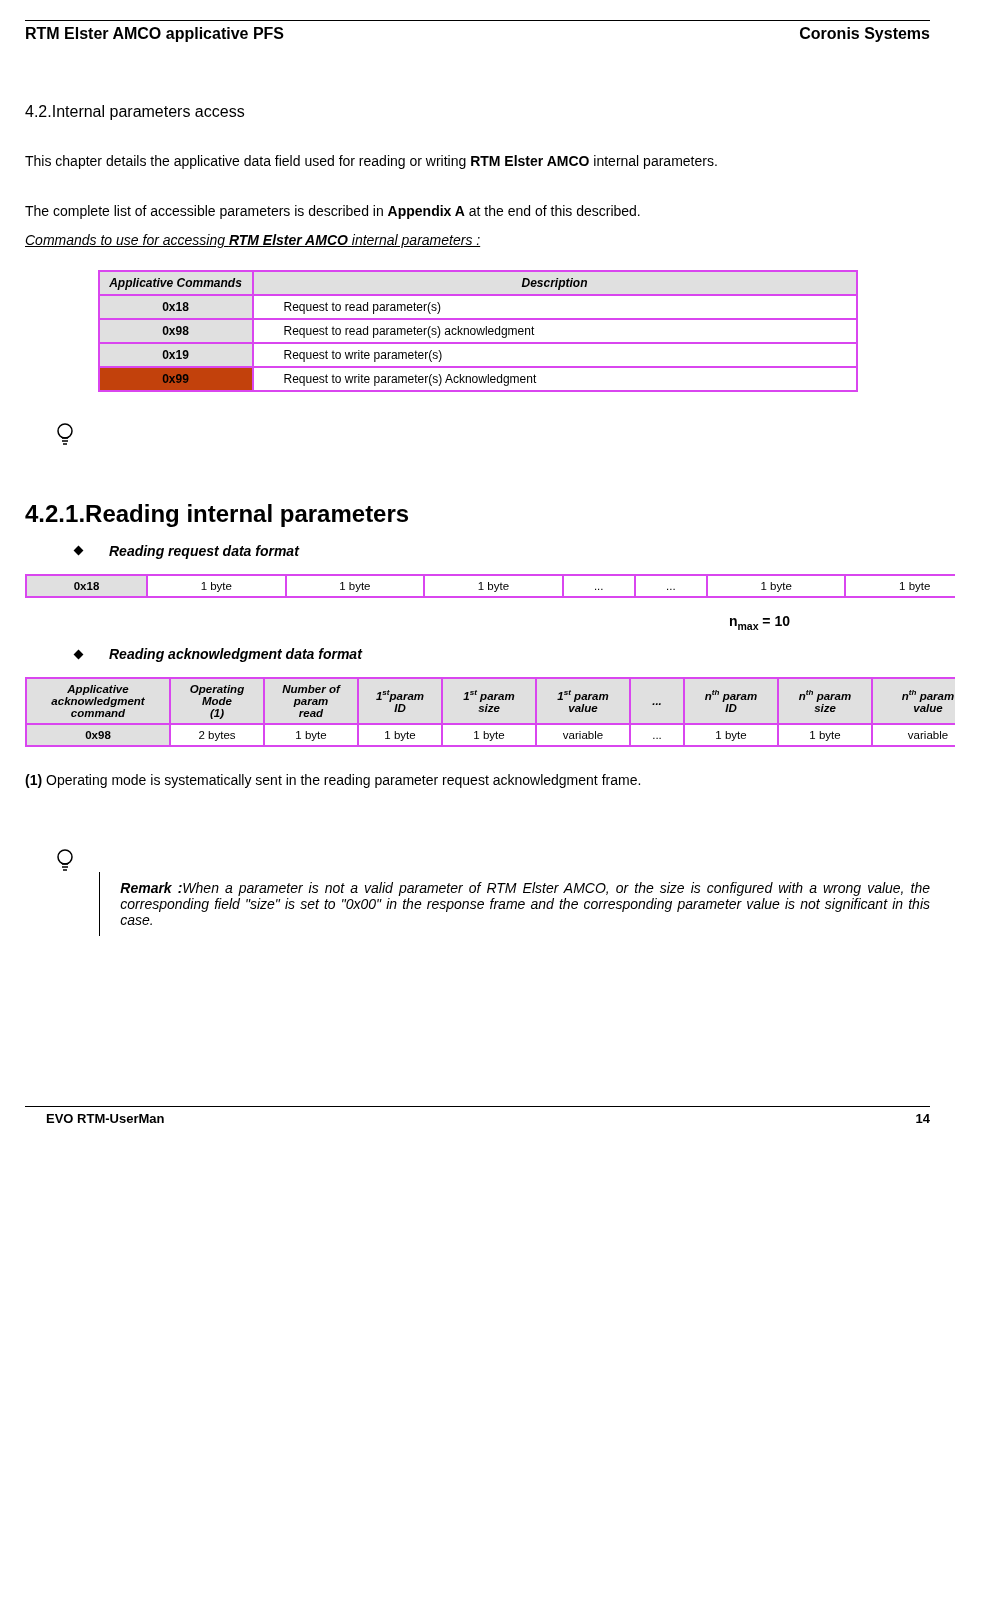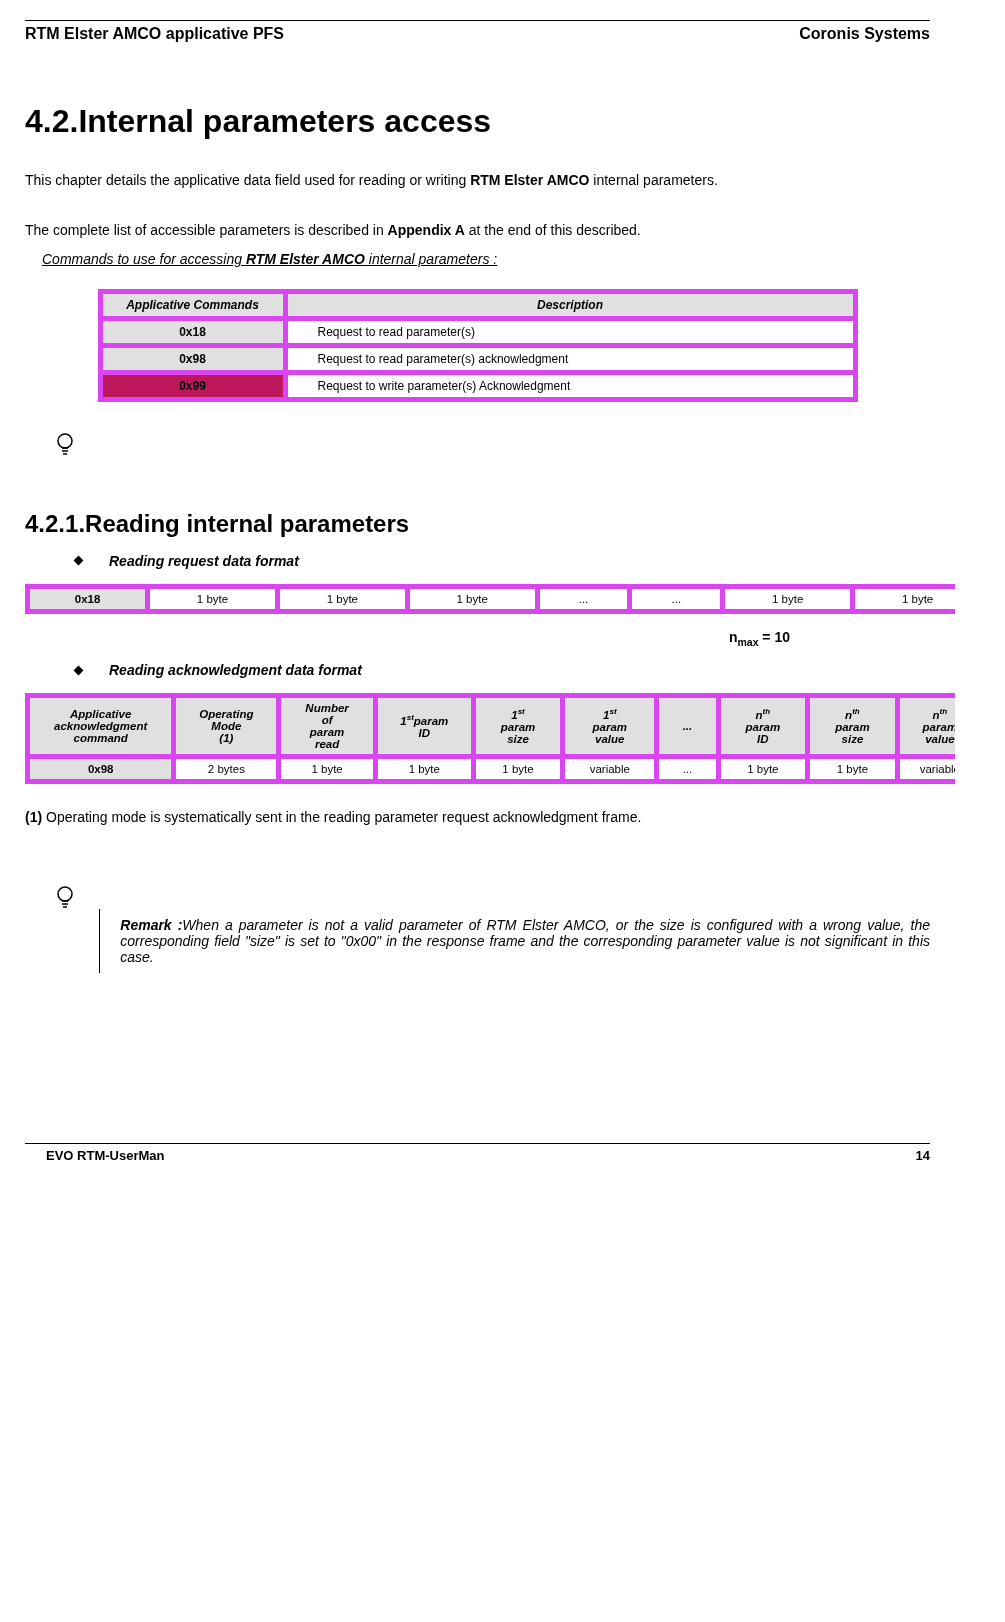--- a/index.html
+++ b/index.html
@@ -5,27 +5,27 @@
   body {
     font-family: Arial, Helvetica, sans-serif;
     font-size: 14px;
     color: #000;
     margin: 0;
     padding: 20px 25px;
     width: 955px;
     box-sizing: border-box;
   }
   .header { display: flex; justify-content: space-between; font-size: 16px; font-weight: bold; margin-bottom: 60px; }
-  h1 { font-size: 32px; font-weight: bold; margin: 50px 0 15px 0; }
+  h1 { font-size: 16px; font-weight: normal; margin: 50px 0 15px 0; }
   h2 { font-size: 24px; font-weight: bold; margin: 50px 0 15px 0; }
   p { margin: 4px 0; line-height: 1.25; }
   .justify { text-align: justify; margin-top: 32px; }
-  .underline-italic { text-decoration: underline; font-style: italic; margin-top: 12px; margin-left: 17px; }
+  .underline-italic { text-decoration: underline; font-style: italic; margin-top: 12px; }
   table { border-collapse: collapse; }
-  table th, table td { border: 5px solid #d946ef; font-size: 12px; padding: 4px 20px; vertical-align: middle; }
+  table th, table td { border: 2px solid #d946ef; font-size: 12px; padding: 4px 6px; vertical-align: middle; }
   table th { background: #e0e0e0; font-style: italic; text-align: center; font-weight: bold; }
   table td { text-align: center; }
   .t1 { width: 760px; margin: 20px auto; }
   .t1 td.desc { text-align: left; padding-left: 30px; }
   .note-row { display: flex; align-items: center; margin: 30px 0 0 30px; }
   .note-row .bar { border-left: 1.5px solid #000; padding: 8px 0 8px 20px; font-style: italic; }
   .bulb { width: 20px; height: 28px; margin-right: 25px; display: flex; align-items: center; justify-content: center; }
   .bullet-row { display: flex; align-items: center; margin: 15px 0 15px 50px; font-weight: bold; font-style: italic; gap: 12px; }
   .bullet-row .diamond { width: 7px; height: 7px; background: #000; transform: rotate(45deg); margin-right: 15px; }
   .t2, .t3 { width: 960px; margin: 15px 0; }
@@ -66,21 +66,25 @@
   </tr>
   <tr>
         <td style="background:#e0e0e0;font-weight:bold">0x18</td>
         <td class="desc">Request to read parameter(s)</td>
       </tr>
   <tr>
         <td style="background:#e0e0e0;font-weight:bold">0x98</td>
         <td class="desc">Request to read parameter(s) acknowledgment</td>
       </tr>
   <tr>
-        <td style="background:#be185d;font-weight:bold">0x99</td>
+        <td style="background:#e0e0e0;font-weight:bold">0x19</td>
+        <td class="desc">Request to write parameter(s)</td>
+      </tr>
+  <tr>
+        <td style="background:#c2410c;font-weight:bold">0x99</td>
         <td class="desc">Request to write parameter(s) Acknowledgment</td>
       </tr>
 </tbody>
   </table>
 
 <div class="note-row">
   <div class="bulb">
     <svg width="18" height="26" viewBox="0 0 18 26">
         <circle cx="9" cy="8" r="7" fill="none" stroke="#000" stroke-width="1.5"></circle>
         <path d="M6 15 L12 15 M6 18 L12 18 M7 21 L11 21" stroke="#000" stroke-width="1.5" fill="none"></path>

